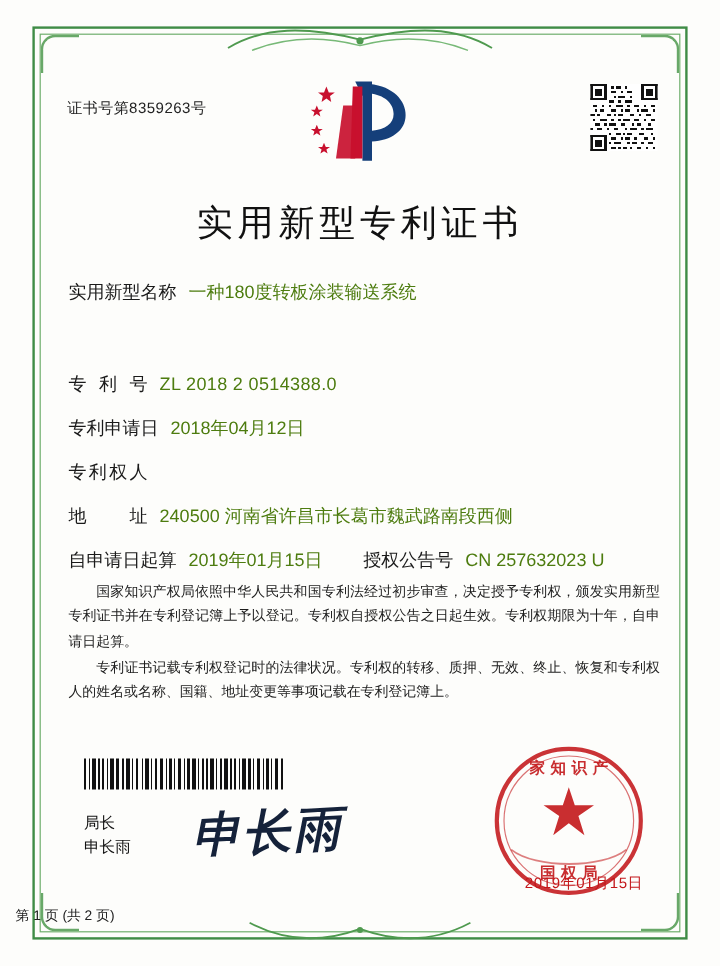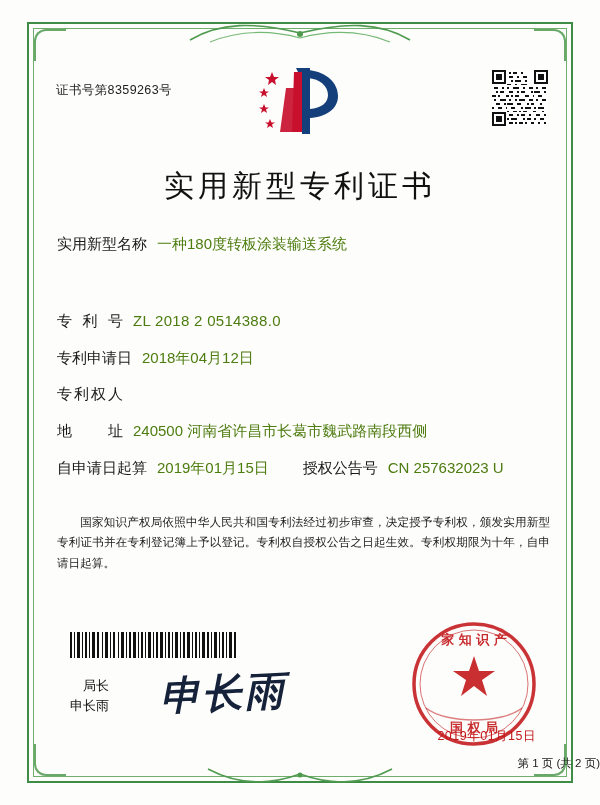--- a/index.html
+++ b/index.html
@@ -125,42 +125,41 @@
   .value.wide{letter-spacing:.3px;margin-top:40px;}
   .row .second{
     margin-left:34px;
     display:flex;
     align-items:center;
   }
 
   
   .para-wrap{
     position:absolute;
-    left:57px;right:50px;top:512px;
+    left:57px;right:50px;top:484px;
     font-size:11.6px;
     line-height:1.75;
     color:#1c1c1c;
     text-align:justify;
   }
   .para{ text-indent:2em; margin:0 0 2px 0;}
 
   
   .barcode{
     position:absolute;
     left:70px;top:632px;
     width:170px;height:26px;
   }
   
   .sig-label{
     position:absolute;
     left:70px;top:676px;
     font-size:13px;
     line-height:1.5;
     color:#111;
-    text-align:right;
   }
   .sig-script{
     position:absolute;
     left:160px;top:666px;
     font-family:"DejaVu Serif", serif;
     font-size:40px;
     font-style:italic;
     font-weight:bold;
     color:#15223a;
     letter-spacing:2px;
@@ -175,23 +174,24 @@
   .seal-date{
     position:absolute;
     right:64px;top:728px;
     font-size:12.5px;
     color:#c3171a;
     letter-spacing:.5px;
   }
   .footer{
     position:absolute;
     left:0;right:0;bottom:34px;
-    text-align:right;
+    text-align:left;
     font-size:11.5px;
     color:#222;
+    padding-left:13px;
   }
 </style>
 </head>
 <body>
 
 <div class="page">
 
   <div class="frame-outer"></div>
   <div class="frame-inner"></div>
 
@@ -366,20 +366,21 @@
       <span class="second">
         <span class="label">授权公告号</span>
         <span class="value">CN 257632023 U</span>
       </span>
     </div>
 
   </div>
 
   <div class="para-wrap">
     <p class="para">国家知识产权局依照中华人民共和国专利法经过初步审查，决定授予专利权，颁发实用新型专利证书并在专利登记簿上予以登记。专利权自授权公告之日起生效。专利权期限为十年，自申请日起算。</p>
+    <p class="para">专利证书记载专利权登记时的法律状况。专利权的转移、质押、无效、终止、恢复和专利权人的姓名或名称、国籍、地址变更等事项记载在专利登记簿上。</p>
   </div>
 
   <svg class="barcode" viewBox="0 0 170 26" shape-rendering="crispEdges">
     <g fill="#111">
       <rect x="0" y="0" width="2" height="26"></rect>
         <rect x="4" y="0" width="1" height="26"></rect>
       <rect x="7" y="0" width="3" height="26"></rect>
         <rect x="12" y="0" width="1" height="26"></rect>
       <rect x="15" y="0" width="2" height="26"></rect>
         <rect x="19" y="0" width="1" height="26"></rect>

